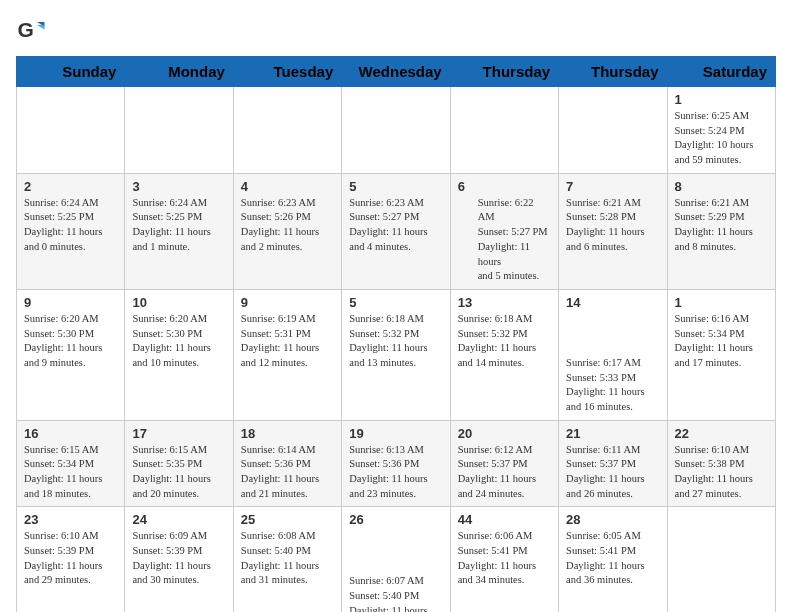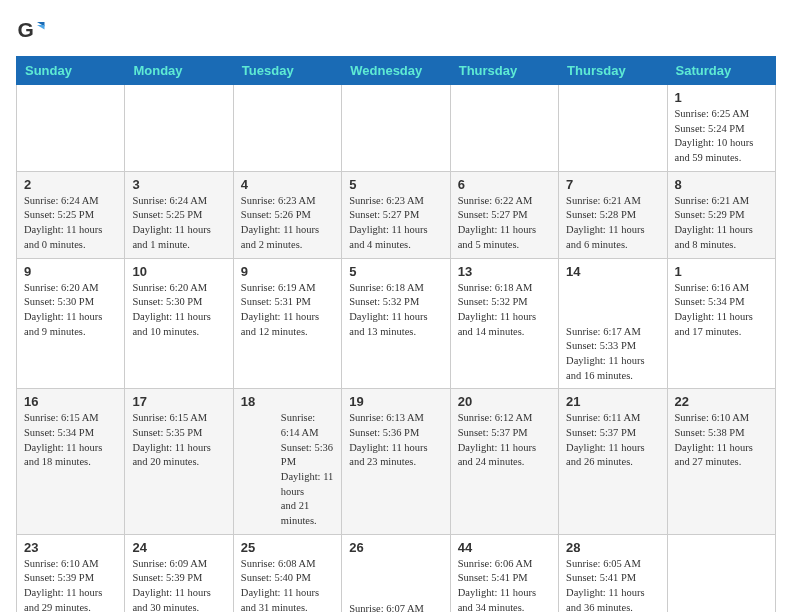--- a/index.html
+++ b/index.html
@@ -52,24 +52,24 @@
       font-size: 16px;
       color: #555;
     }
     .calendar {
       width: 100%;
       border-collapse: collapse;
       border: 1px solid #ccc;
     }
     .calendar th {
       background-color: #1a6bb5;
-      color: #5eead4;
-      text-align: left;
+      color: #000000;
+      text-align: right;
       padding: 6px 8px;
-      font-size: 13px;
+      font-size: 15px;
       border: 1px solid #1a6bb5;
     }
     .calendar td {
       vertical-align: top;
       padding: 5px 7px;
       border: 1px solid #ccc;
       width: calc(100% / 7);
       min-height: 80px;
       font-size: 11px;
       color: #333;
@@ -167,21 +167,21 @@
         </td>
         <td>
           <div class="day-number">5</div>
           <div class="day-info" style="white-space: pre-line;">Sunrise: 6:23 AM
 Sunset: 5:27 PM
 Daylight: 11 hours
 and 4 minutes.</div>
         </td>
         <td>
           <div class="day-number">6</div>
-          <div class="day-info" style="white-space: pre-line;">Sunrise: 6:22 AM
+          <div class="day-info" style="white-space: pre-line; margin-left: 20px;">Sunrise: 6:22 AM
 Sunset: 5:27 PM
 Daylight: 11 hours
 and 5 minutes.</div>
         </td>
         <td>
           <div class="day-number">7</div>
           <div class="day-info" style="white-space: pre-line;">Sunrise: 6:21 AM
 Sunset: 5:28 PM
 Daylight: 11 hours
 and 6 minutes.</div>
@@ -255,21 +255,21 @@
         </td>
         <td>
           <div class="day-number">17</div>
           <div class="day-info" style="white-space: pre-line;">Sunrise: 6:15 AM
 Sunset: 5:35 PM
 Daylight: 11 hours
 and 20 minutes.</div>
         </td>
         <td>
           <div class="day-number">18</div>
-          <div class="day-info" style="white-space: pre-line; margin-left: 40px;">Sunrise: 6:14 AM
+          <div class="day-info" style="white-space: pre-line;">Sunrise: 6:14 AM
 Sunset: 5:36 PM
 Daylight: 11 hours
 and 21 minutes.</div>
         </td>
         <td>
           <div class="day-number">19</div>
           <div class="day-info" style="white-space: pre-line;">Sunrise: 6:13 AM
 Sunset: 5:36 PM
 Daylight: 11 hours
 and 23 minutes.</div>

